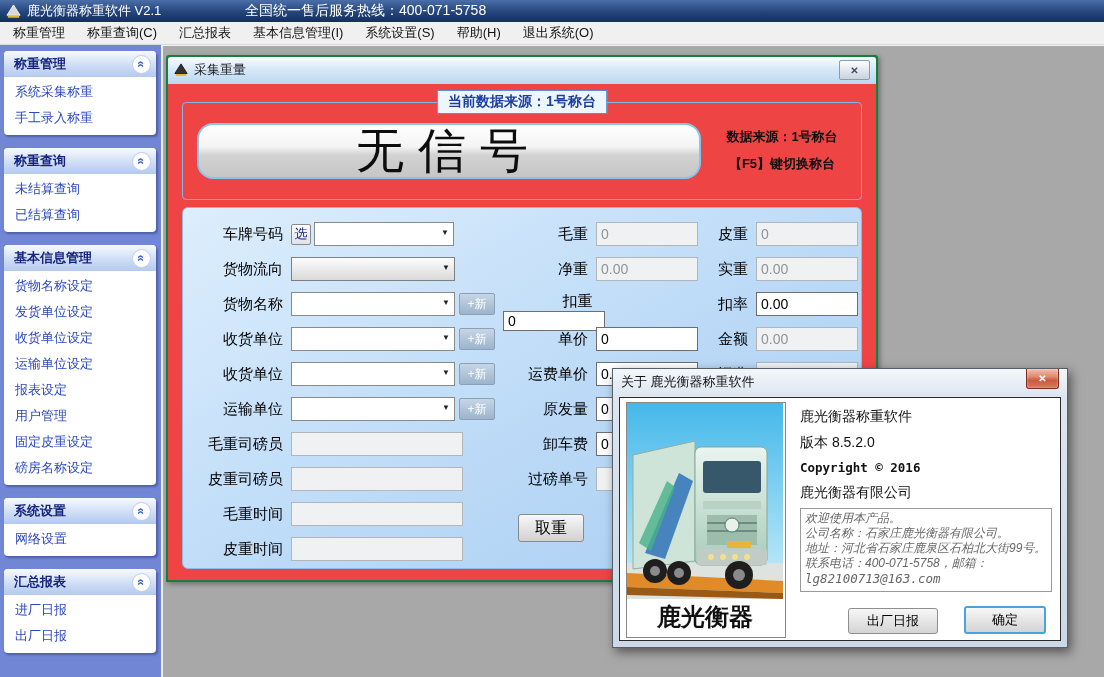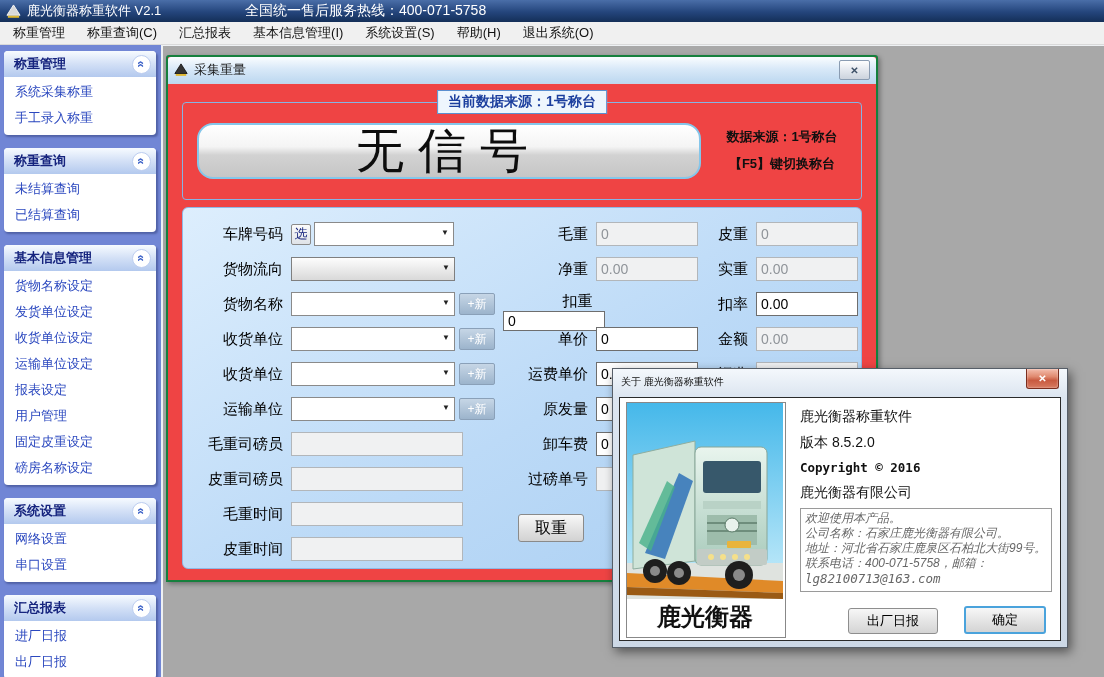--- a/index.html
+++ b/index.html
@@ -75,21 +75,21 @@
     padding:1px 4px;box-sizing:content-box;font-family:"Liberation Sans",sans-serif;}
   .tin.dis{background:#f0f1f2;border:1px solid #b2b6ba;color:#8f9499;}
   .win92{width:92px;} .win140{width:138px;} .win162{width:162px;}
   .take-btn{position:absolute;left:335px;top:306px;width:66px;height:28px;border:1px solid #8a8a8a;
     border-radius:3px;background:linear-gradient(#f8f8f8,#e4e4e4 50%,#d2d2d2);font-size:16px;color:#000;}
 
   
   .dialog{position:absolute;left:612px;top:368px;width:456px;height:280px;z-index:10;
     background:linear-gradient(#f4f8fc,#dce5f0 10%,#ccd8e6);border:1px solid #565e68;
     box-shadow:3px 4px 10px rgba(0,0,0,.5);box-sizing:border-box;}
-  .dlg-titlebar{height:26px;display:flex;align-items:center;padding:0 8px;font-size:10px;color:#101010;}
+  .dlg-titlebar{height:26px;display:flex;align-items:center;padding:0 8px;font-size:13px;color:#101010;}
   .dlg-close{position:absolute;right:8px;top:0;width:31px;height:19px;border:1px solid #7a2d1e;
     border-top:none;border-radius:0 0 3px 3px;color:#fff;font-size:10px;font-weight:bold;
     background:linear-gradient(#f3bdac,#e08a70 40%,#c85a40 60%,#d77a60);
     display:flex;align-items:center;justify-content:center;box-shadow:inset 0 0 2px rgba(255,255,255,.7);}
   .dlg-content{position:absolute;left:6px;top:28px;width:442px;height:244px;background:#fff;
     border:1px solid #2a2a2a;box-sizing:border-box;}
   .truck{position:absolute;left:6px;top:4px;width:158px;height:234px;border:1px solid #888;}
   .about-line{position:absolute;left:180px;font-size:14px;color:#111;}
   .mono{font-family:"DejaVu Sans Mono",monospace;font-size:12.5px;font-weight:bold;}
   .info-box{position:absolute;left:180px;top:110px;width:252px;height:84px;border:1px solid #9a9a9a;
@@ -170,21 +170,20 @@
 
   <div class="panel">
     <div class="panel-header">
       <span>系统设置</span>
       <span class="chev">
           <span>«</span>
         </span>
     </div>
     <div class="panel-body">
       <div class="panel-item">网络设置</div>
-      <div class="panel-item">串口设置</div>
     </div>
   </div>
 
   <div class="panel">
     <div class="panel-header">
       <span>汇总报表</span>
       <span class="chev">
           <span>«</span>
         </span>
     </div>

